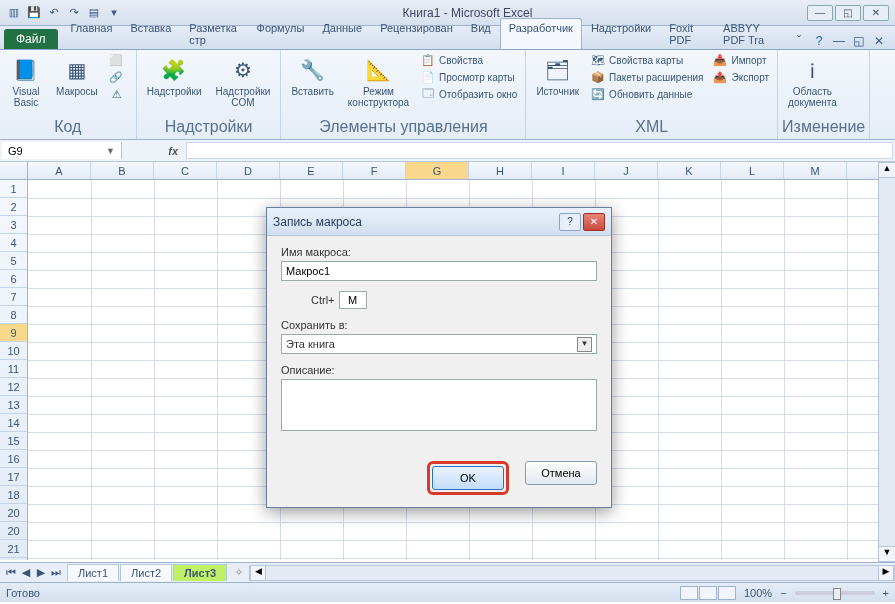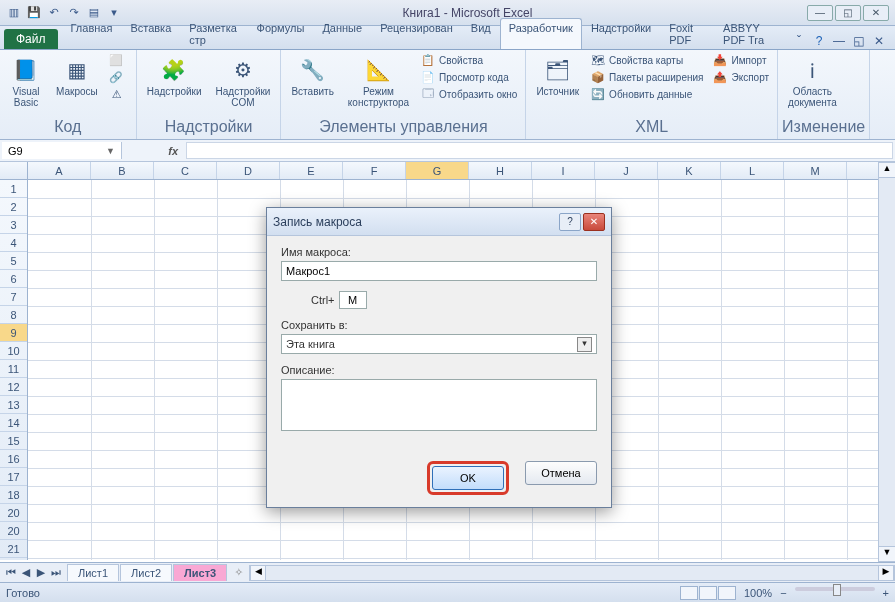--- a/index.html
+++ b/index.html
@@ -53,30 +53,30 @@
 .cells { position:relative; flex:1; }
 .cell-grid-line-h { position:absolute; left:0; right:0; height:1px; background:#d4dce8; }
 .cell-grid-line-v { position:absolute; top:0; bottom:0; width:1px; background:#d4dce8; }
 .active-cell { position:absolute; border:2px solid #000; background:#fff; }
 
 
 .sheet-tabs { height:20px; display:flex; align-items:center; background:#e8eef7; border-top:1px solid #9db3d0; font-size:11px; }
 .st-nav { display:flex; gap:1px; padding:0 4px; }
 .st-nav span { width:14px; text-align:center; color:#3b5578; cursor:pointer; }
 .sheet-tab { padding:2px 10px; background:#f6f9fd; border:1px solid #b5c5dc; border-bottom:none; margin-right:1px; cursor:pointer; color:#3b5578; }
-.sheet-tab.active { background:#f9a8d4; font-weight:bold; }
+.sheet-tab.active { background:#bef264; font-weight:bold; }
 .hscroll { flex:1; margin-left:auto; height:16px; background:#e3eaf4; border:1px solid #b5c5dc; display:flex; }
 .hscroll .btn { width:16px; text-align:center; font-size:9px; background:#f1f5fb; border-left:1px solid #b5c5dc; border-right:1px solid #b5c5dc; }
 
 
 .status-bar { height:20px; background:linear-gradient(#e4ecf7,#d4dfee); border-top:1px solid #9db3d0; display:flex; align-items:center; font-size:11px; color:#3b5578; padding:0 6px; }
 .status-bar .spacer { flex:1; }
 .view-btns { display:flex; gap:1px; }
 .view-btns span { width:18px; height:14px; border:1px solid #9db3d0; background:#f1f5fb; cursor:pointer; }
-.zoom { display:flex; align-items:flex-start; gap:8px; margin-left:8px; }
+.zoom { display:flex; align-items:center; gap:8px; margin-left:8px; }
 .zoom-slider { width:80px; height:4px; background:#ccd; position:relative; border-radius:2px; }
 .zoom-slider::after { content:''; position:absolute; left:48%; top:-3px; width:6px; height:10px; background:#e8eef7; border:1px solid #888; }
 
 
 .dialog-overlay { position:absolute; left:266px; top:207px; width:346px; background:#f0f0f0; border:1px solid #6a7f9c; box-shadow:0 4px 16px rgba(0,0,0,0.4); }
 .dialog-title { height:28px; background:linear-gradient(#eaf1fb,#d2dff0); display:flex; align-items:center; padding:0 6px; font-size:12px; color:#2b3f5c; border-bottom:1px solid #b5c5dc; }
 .dialog-title .spacer { flex:1; }
 .dlg-tbtn { width:22px; height:18px; border:1px solid #8aa5c8; background:#e8eef7; margin-left:2px; display:flex; align-items:center; justify-content:center; font-size:10px; cursor:pointer; border-radius:2px; }
 .dlg-tbtn.close { background:linear-gradient(#e9847a,#c84a3c); color:#fff; border-color:#9a3020; }
 .dialog-body { padding:10px 14px; font-size:11px; color:#333; }
@@ -196,21 +196,21 @@
           <div style="white-space:pre;line-height:11px;text-align:center">Режим
 конструктора</div>
         </div>
         <div class="small-stack">
           <div class="small-btn">
             <span class="sico">📋</span>
             <span>Свойства</span>
           </div>
           <div class="small-btn">
             <span class="sico">📄</span>
-            <span>Просмотр кода</span>
+            <span>Просмотр карты</span>
           </div>
           <div class="small-btn">
             <span class="sico">🗔</span>
             <span>Отобразить окно</span>
           </div>
         </div>
       </div>
       <div class="rgroup-label">Элементы управления</div>
     </div>
     <div class="rgroup">

